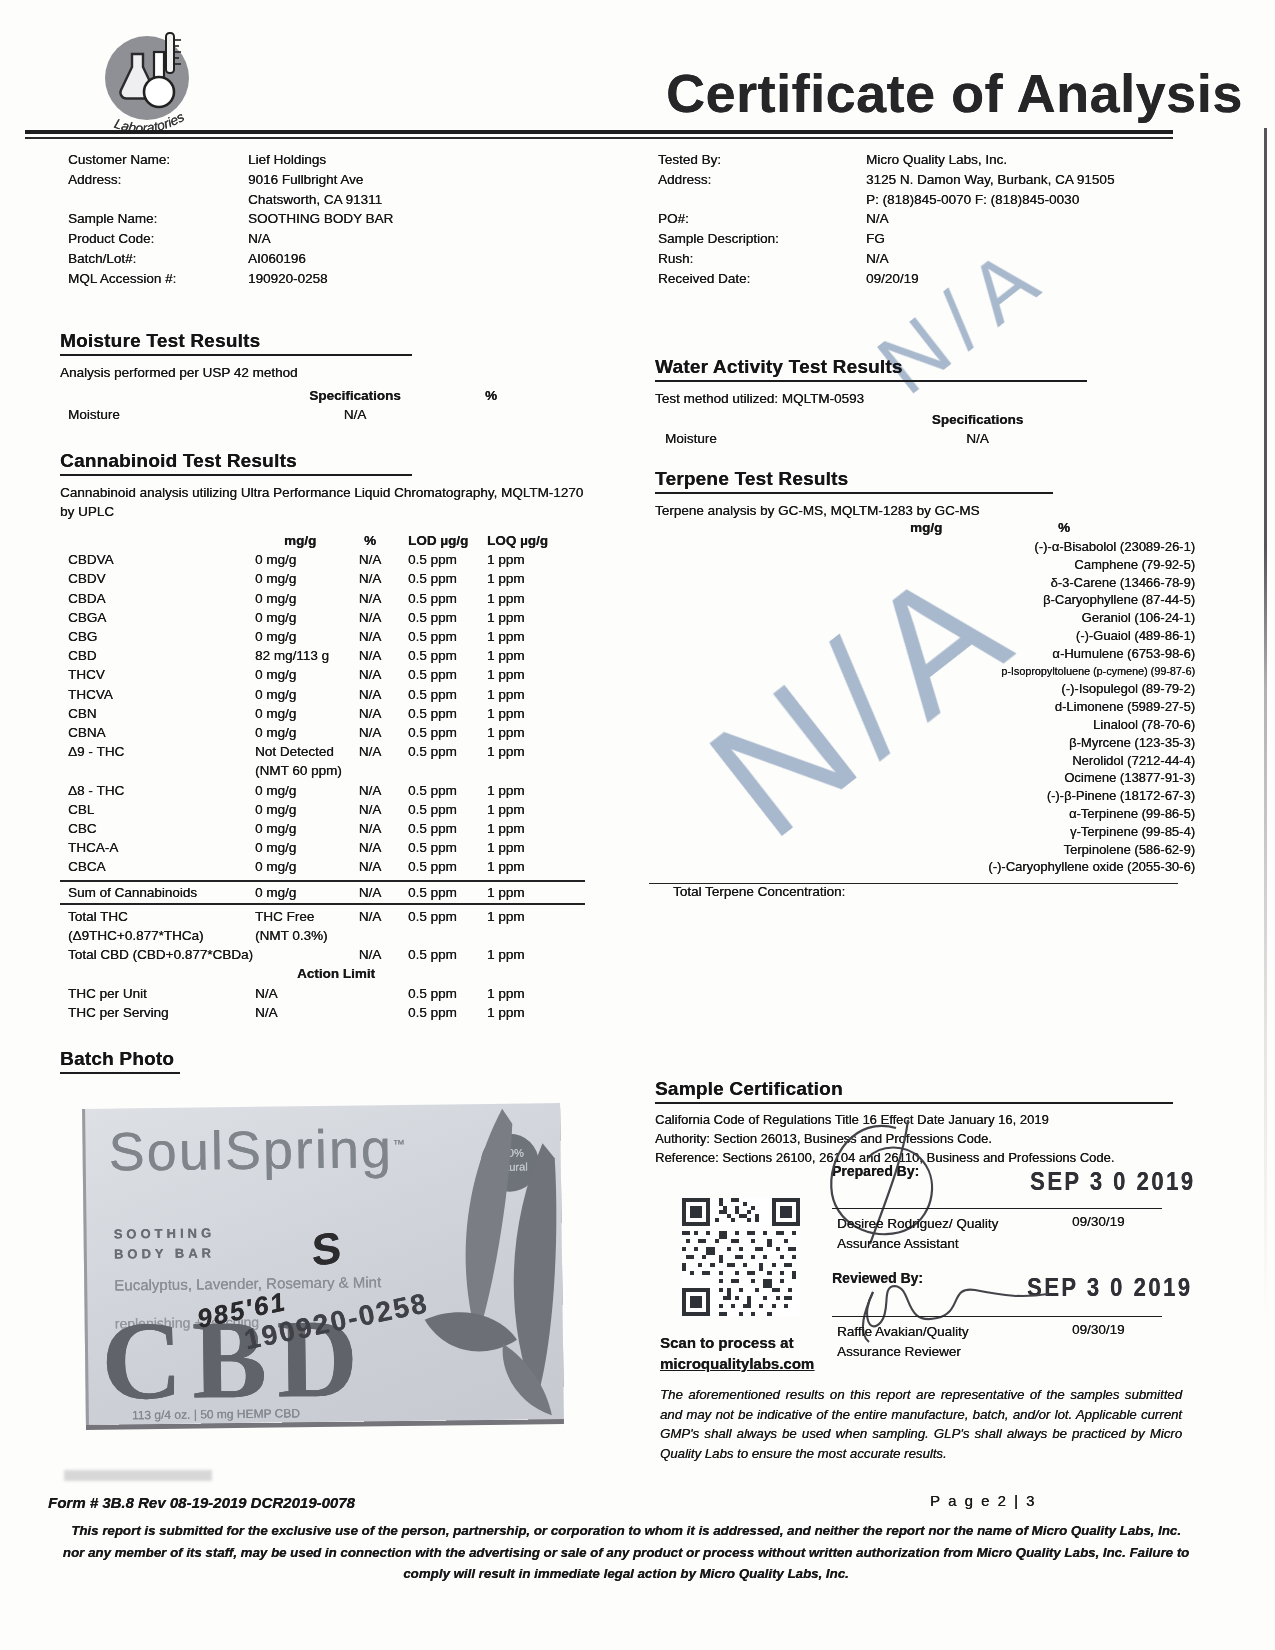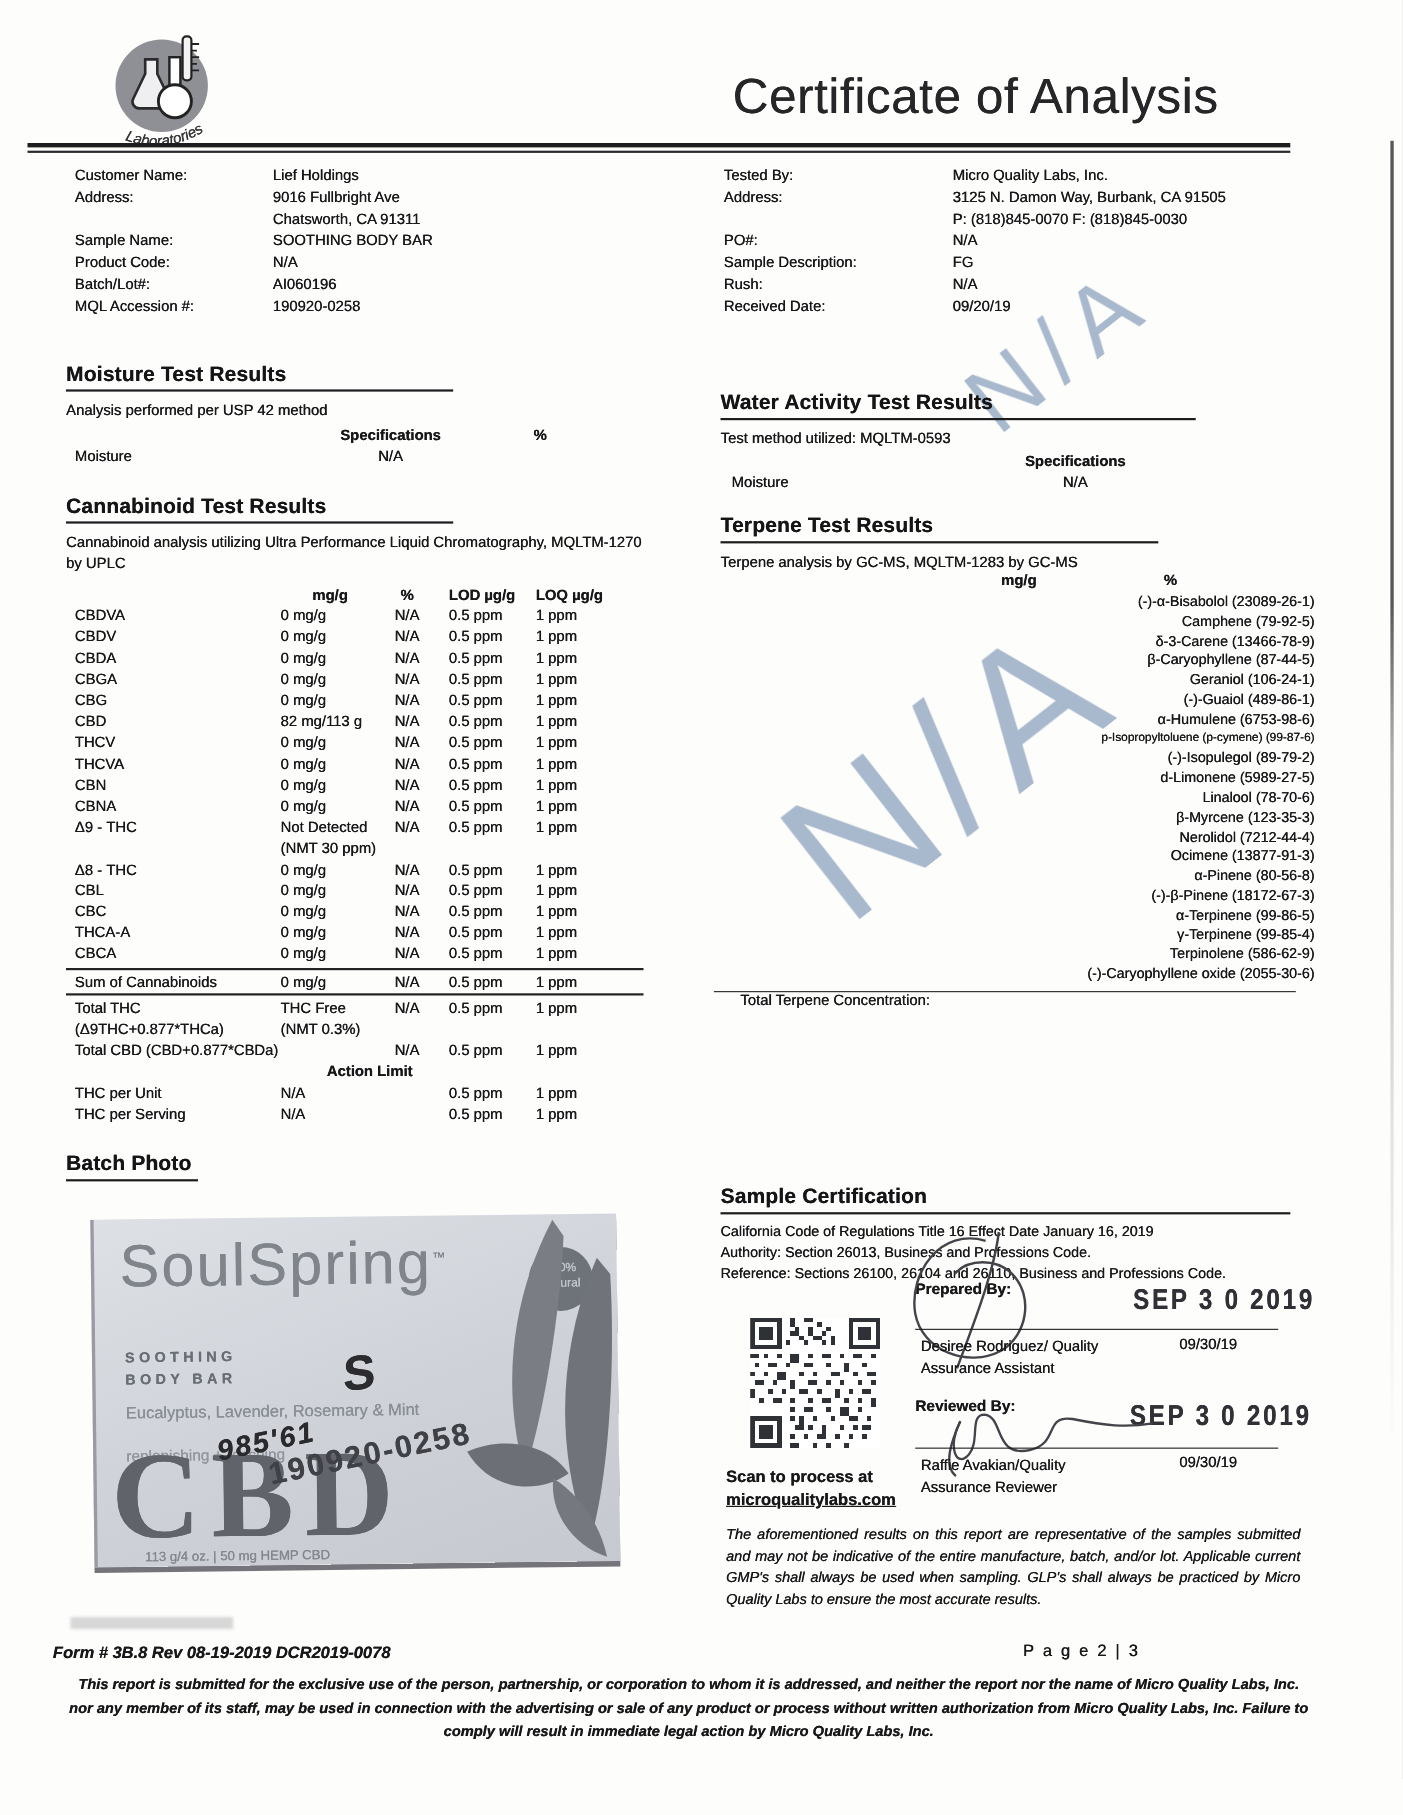--- a/index.html
+++ b/index.html
@@ -1,21 +1,21 @@
 <!DOCTYPE html>
 <html><head>
 <meta charset="utf-8">
 <style>
   body{margin:0;background:#dedede;}
   .page{position:relative;width:1275px;height:1650px;background:#fdfdfb;margin:0 auto;
         font-family:"Liberation Sans",sans-serif;color:#18181a;overflow:hidden;
         text-shadow:0.25px 0 0 currentColor;}
   .abs{position:absolute;}
   
-  .doc-title{font-size:45px;font-weight:400;color:#262628;letter-spacing:0.5px;white-space:nowrap;}
+  .doc-title{font-size:54px;font-weight:700;color:#262628;letter-spacing:0.5px;white-space:nowrap;}
   .rule1{left:25px;top:130px;width:1148px;height:4px;background:#1e1e20;}
   .rule2{left:25px;top:137px;width:1148px;height:2px;background:#2a2a2c;}
   .vline{left:1264px;top:128px;width:2.5px;height:1190px;
          background:linear-gradient(#55555a 0 420px,rgba(85,85,90,.45) 560px,rgba(85,85,90,.15) 900px,transparent);}
   
   .irow{display:flex;line-height:19.8px;font-size:13.5px;gap:24px;}
   .ilabel{flex:none;width:156px;}
   .info2 .ilabel{width:184px;}
   
   h2.uline{font-size:19px;font-weight:700;color:#151517;border-bottom:2.6px solid #1c1c1e;
@@ -297,21 +297,21 @@
           <div class="crow">
             <span class="c-name"><span>CBNA</span><span class="sub"></span></span>
             <span class="c-mg"><span>0 mg/g</span><span class="sub"></span></span>
             <span class="c-pct">N/A</span>
             <span class="c-lod">0.5 ppm</span>
             <span class="c-loq">1 ppm</span>
           </div>
 
           <div class="crow">
             <span class="c-name"><span>Δ9 - THC</span><span class="sub"></span></span>
-            <span class="c-mg"><span>Not Detected</span><span class="sub">(NMT 30 ppm)</span></span>
+            <span class="c-mg"><span>Not Detected</span><span class="sub">(NMT 60 ppm)</span></span>
             <span class="c-pct">N/A</span>
             <span class="c-lod">0.5 ppm</span>
             <span class="c-loq">1 ppm</span>
           </div>
 
           <div class="crow">
             <span class="c-name"><span>Δ8 - THC</span><span class="sub"></span></span>
             <span class="c-mg"><span>0 mg/g</span><span class="sub"></span></span>
             <span class="c-pct">N/A</span>
             <span class="c-lod">0.5 ppm</span>
@@ -438,21 +438,20 @@
         <div class="titem">d-Limonene (5989-27-5)</div>
 
         <div class="titem">Linalool (78-70-6)</div>
 
         <div class="titem">β-Myrcene (123-35-3)</div>
 
         <div class="titem">Nerolidol (7212-44-4)</div>
 
         <div class="titem">Ocimene (13877-91-3)</div>
 
-        <div class="titem">α-Pinene (80-56-8)</div>
 
         <div class="titem">(-)-β-Pinene (18172-67-3)</div>
 
         <div class="titem">α-Terpinene (99-86-5)</div>
 
         <div class="titem">γ-Terpinene (99-85-4)</div>
 
         <div class="titem">Terpinolene (586-62-9)</div>
 
         <div class="titem">(-)-Caryophyllene oxide (2055-30-6)</div>

